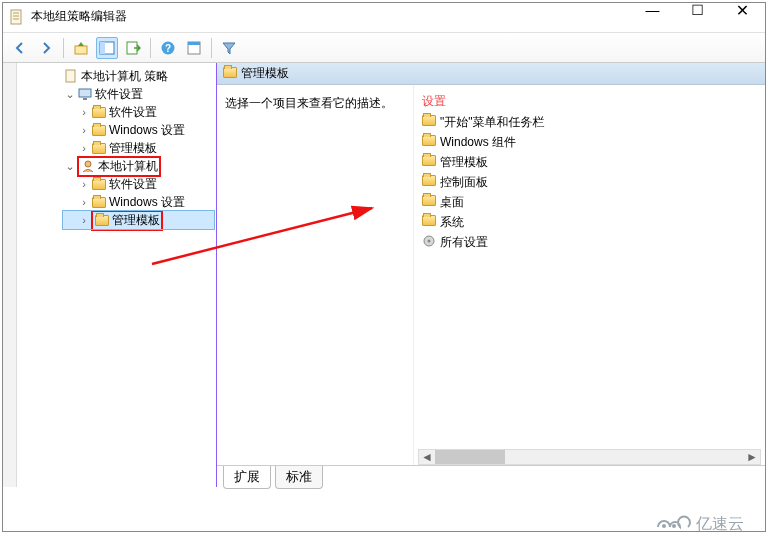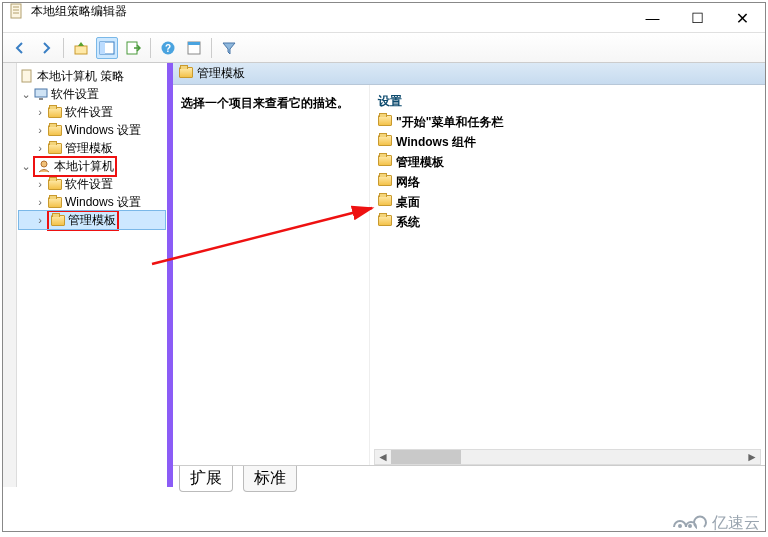--- a/index.html
+++ b/index.html
@@ -9,67 +9,68 @@
     font-size: 12px;
     background: #fff;
     width: 768px;
     height: 537px;
     overflow: hidden;
     position: relative;
     color: #000;
   }
   .window { border: 1px solid #888; width: 764px; height: 530px; margin: 2px; background:#fff; position:relative;}
   .titlebar {
-    display: flex; align-items: flex-start; height: 30px;
+    display: flex; align-items: flex-end; height: 30px;
     padding: 0 0 7px 6px; border-bottom: 1px solid #e0e0e0;
   }
   .titlebar-icon { width: 16px; height: 16px; margin-right: 6px; }
   .titlebar-text { flex: 1; font-size: 12px; }
   .win-controls { display: flex; }
   .win-btn { width: 45px; height: 30px; display:flex; align-items:center; justify-content:center; font-family: sans-serif; font-size:14px;}
   .win-close { font-size: 16px; }
   .menubar { display: flex; gap: 16px; padding: 4px 10px; border-bottom: 1px solid #e8e8e8; }
   .menubar span { cursor: default; }
   .toolbar {
     display: flex; align-items: center; height: 30px; padding: 0 6px;
     border-bottom: 1px solid #ccc; gap: 4px;
     background: linear-gradient(#fff,#f6f6f6);
   }
   .tb-sep { width:1px; height:20px; background:#ccc; margin: 0 2px;}
   .tb-btn { width: 22px; height: 22px; display:flex; align-items:center; justify-content:center; border-radius:2px;}
   .tb-btn.hot { background:#cde8ff; border:1px solid #7ab8e8;}
   .content { display: flex; height: 424px; }
   .left-gutter { width:14px; border-right:1px solid #ddd; background:#f3f3f3;}
   .tree {
-    width: 156px; padding: 4px 2px; border-right: 6px solid #8b5cf6;
+    width: 156px; padding: 4px 2px; border-right: 1px solid #8b5cf6;
     overflow: hidden;
+    margin-left: 44px;
   }
   .tree-row { display:flex; align-items:center; height:18px; white-space:nowrap;}
   .tw { width:14px; text-align:center; color:#666; font-size:11px; display:inline-block;}
   .sp { display:inline-block;}
   .ticon { width:16px; height:14px; display:inline-flex; align-items:center; justify-content:center; margin-right:2px;}
   .tree-row.sel { background:#cde8ff; outline:1px solid #7ab8e8;}
   .hl-red { border:2px solid #e11; padding:0 1px;}
   .right { flex:1; display:flex; flex-direction:column; position:relative;}
   .pathbar { background:linear-gradient(#dbe9f6,#c7dbef); height:22px; display:flex; align-items:center; padding:0 6px; border-bottom:1px solid #b7c7d8;}
   .pathbar .ficon{margin-right:4px;}
-  .detail-area { flex:1; display:flex; position:relative;font-weight:bold;}
+  .detail-area { flex:1; display:flex; position:relative;}
   .desc-col { width:196px; padding:10px 8px; }
   .list-col { flex:1; padding:6px 4px 0 4px; position:relative; border-left:1px solid #eee;}
-  .list-header { color:#0c4a6e; padding:2px 4px;}
+  .list-header { color:#ef4444; padding:2px 4px;}
   .list-item { display:flex; align-items:center; height:20px; padding-left:4px;}
   .list-item .ficon{margin-right:4px;}
   .hscroll { position:absolute; bottom:0; left:4px; right:4px; height:16px; background:#f0f0f0; border:1px solid #dcdcdc; display:flex; align-items:center;}
   .hscroll .ar{width:16px; text-align:center; color:#666;}
   .hscroll .thumb{height:100%; width:70px; background:#c9c9c9;}
   .tabs{ height:22px; display:flex; align-items:flex-start; padding-left:6px; border-top:1px solid #ccc; background:#fff;}
-  .tab{ padding:2px 10px; border:1px solid #bbb; border-top:none; border-radius:0 0 4px 4px; margin-right:10px; font-size:16px; background:#f7f7f7;}
+  .tab{ padding:2px 10px; border:1px solid #bbb; border-top:none; border-radius:0 0 4px 4px; margin-right:4px; font-size:13px; background:#f7f7f7;}
   .tab.active{background:#fff;}
   .annot-arrow { position:absolute; left:144px; top:195px; pointer-events:none;}
-  .logo { position:absolute; right:8px; bottom:2px; display:flex; gap:4px; color:#9aa5b0; font-size:16px;}
+  .logo { position:absolute; right:24px; bottom:2px; display:flex; align-items:center; gap:4px; color:#9aa5b0; font-size:16px;}
   .logo-sh{ width:42px; height:22px;}
   
   .fold{ display:inline-block; width:14px; height:11px; background:linear-gradient(#ffe9a8,#f3c24a); border:1px solid #c99a2e; border-radius:1px; position:relative;}
   .fold:before{content:""; position:absolute; top:-3px; left:0; width:6px; height:3px; background:#f3d47a; border:1px solid #c99a2e; border-bottom:none;}
   .gear{ width:14px;height:14px;}
   .pc{ width:14px;height:14px;}
 </style>
 </head>
 <body>
 
@@ -249,29 +250,36 @@
           <div class="list-item">
               <span class="ficon"><span class="fold"></span></span>
               <span>Windows 组件</span>
             </div>
           <div class="list-item">
               <span class="ficon"><span class="fold"></span></span>
               <span>管理模板</span>
             </div>
           <div class="list-item">
               <span class="ficon"><span class="fold"></span></span>
-              <span>网络</span>
+              <span>控制面板</span>
             </div>
           <div class="list-item">
               <span class="ficon"><span class="fold"></span></span>
               <span>桌面</span>
             </div>
           <div class="list-item">
               <span class="ficon"><span class="fold"></span></span>
               <span>系统</span>
+            </div>
+          <div class="list-item">
+              <span class="ficon"><svg class="gear" viewBox="0 0 14 14">
+                  <circle cx="7" cy="7" r="5" fill="#d8d8d8" stroke="#888"></circle>
+                  <circle cx="7" cy="7" r="1.5" fill="#888"></circle>
+                </svg></span>
+              <span>所有设置</span>
             </div>
 
           <div class="hscroll">
             <span class="ar">◄</span>
             <span class="thumb"></span>
             <span style="flex:1"></span>
             <span class="ar">►</span>
           </div>
         </div>
       </div>

